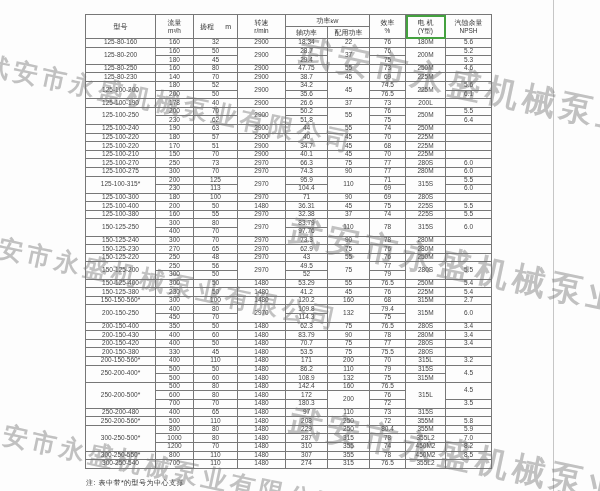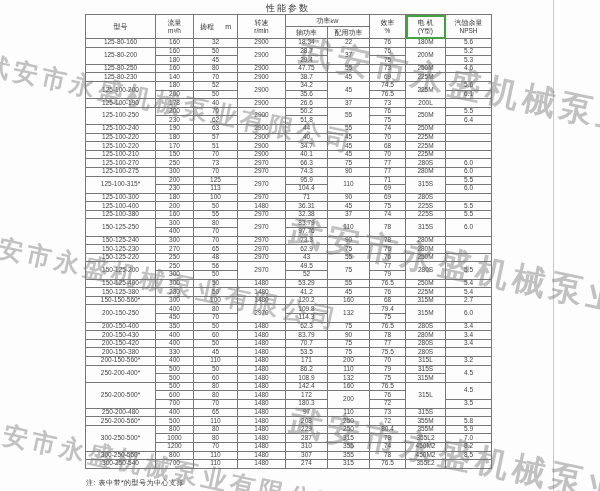--- a/index.html
+++ b/index.html
@@ -23,21 +23,20 @@
       letter-spacing:4px;z-index:5;font-weight:bold;}
   .wm.small{font-size:25px;}
   .wm.big{font-size:33px;letter-spacing:5px;}
   .kw{font-size:5.5px;}
 </style>
 </head>
 <body>
 
 <div class="screen">
 
-  <div class="title">性能参数</div>
 
   <table class="spec">
     <colgroup>
         <col style="width: 70px;">
         <col style="width: 38px;">
         <col style="width: 44px;">
         <col style="width: 48px;">
         <col style="width: 42px;">
         <col style="width: 42px;">
         <col style="width: 36px;">

